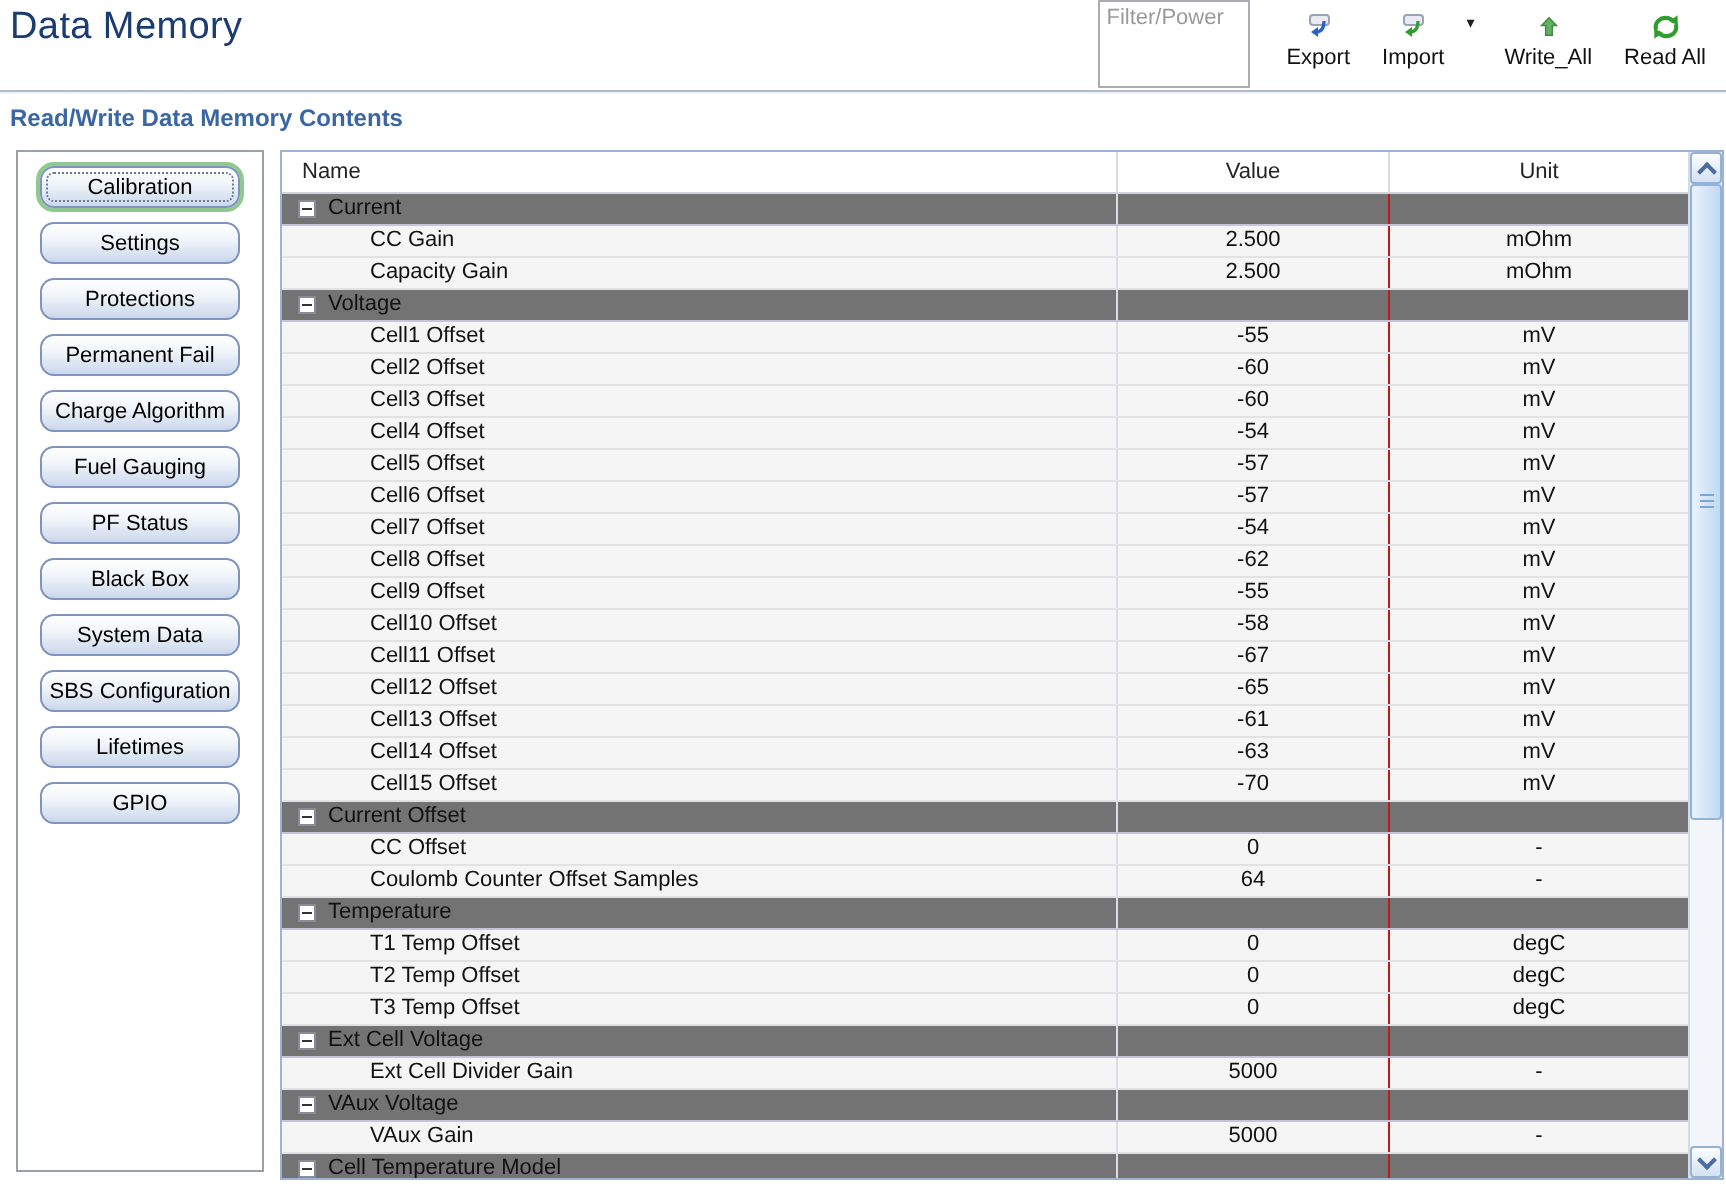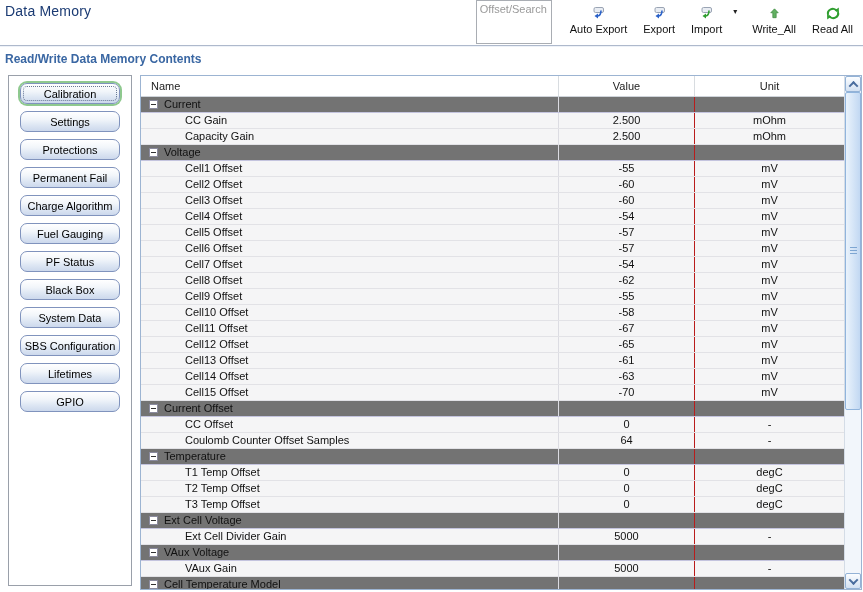--- a/index.html
+++ b/index.html
@@ -2,21 +2,21 @@
 <html><head>
 <meta charset="utf-8">
 <style>
   html,body{margin:0;padding:0;background:#fff;}
   .app{
     position:relative;width:863px;height:592px;overflow:hidden;background:#fff;
     font-family:"Liberation Sans","DejaVu Sans",sans-serif;font-size:11px;color:#111;
   }
   
   .page-title{
-    position:absolute;left:5px;top:3px;font-size:14px;color:#1b3b73;letter-spacing:.2px;
+    position:absolute;left:5px;top:3px;font-size:19px;color:#1b3b73;letter-spacing:.2px;
   }
   .header-divider{
     position:absolute;left:0;top:45px;width:863px;height:0;
     border-top:1px solid #aeb9cc;border-bottom:1px solid #eef2f8;
   }
   .subheader{
     position:absolute;left:5px;top:52px;font-size:12px;font-weight:bold;color:#3a67a3;
   }
   
   .toolbar{
@@ -108,33 +108,23 @@
 </style>
 </head>
 <body>
 
 <div class="app">
 
   <div class="page-title">Data Memory</div>
 
   <div class="toolbar">
     <div class="filter-box">
-      <span class="ph">Offset/Search</span>
+      <span class="ph">Filter/Power</span>
     </div>
 
-  <div class="tbtn">
-        <span class="ticon">
-          <svg width="15" height="15" viewBox="0 0 15 15">
-            <rect x="3" y="1.5" width="9.5" height="5" rx="1.5" fill="#e9edf3" stroke="#9aa4b4"></rect>
-            <path d="M10 4.5 C10 8.5 8.5 10 6 10" fill="none" stroke="#2b62c9" stroke-width="1.6"></path>
-            <path d="M7 7.5 L3.5 10 L7 12.5 Z" fill="#2b62c9"></path>
-          </svg>
-        </span>
-        <span class="tlabel">Auto Export</span>
-      </div>
       <div class="tbtn">
         <span class="ticon">
           <svg width="15" height="15" viewBox="0 0 15 15">
             <rect x="3" y="1.5" width="9.5" height="5" rx="1.5" fill="#e9edf3" stroke="#9aa4b4"></rect>
             <path d="M10 4.5 C10 8.5 8.5 10 6 10" fill="none" stroke="#2b62c9" stroke-width="1.6"></path>
             <path d="M7 7.5 L3.5 10 L7 12.5 Z" fill="#2b62c9"></path>
           </svg>
         </span>
         <span class="tlabel">Export</span>
       </div>

